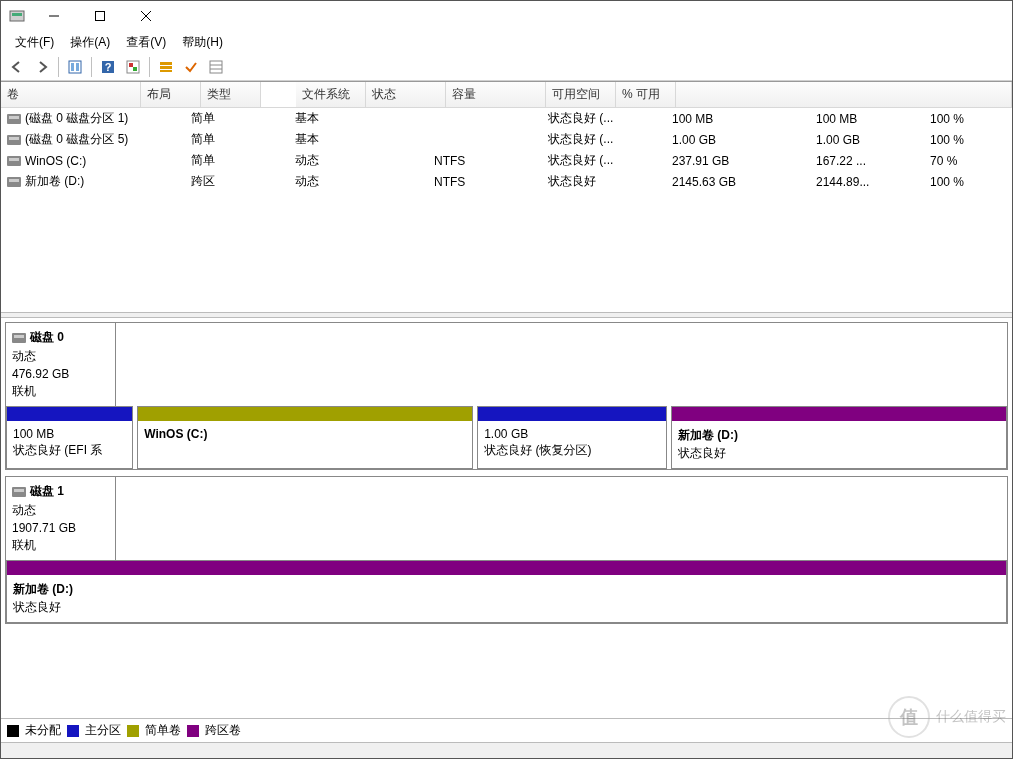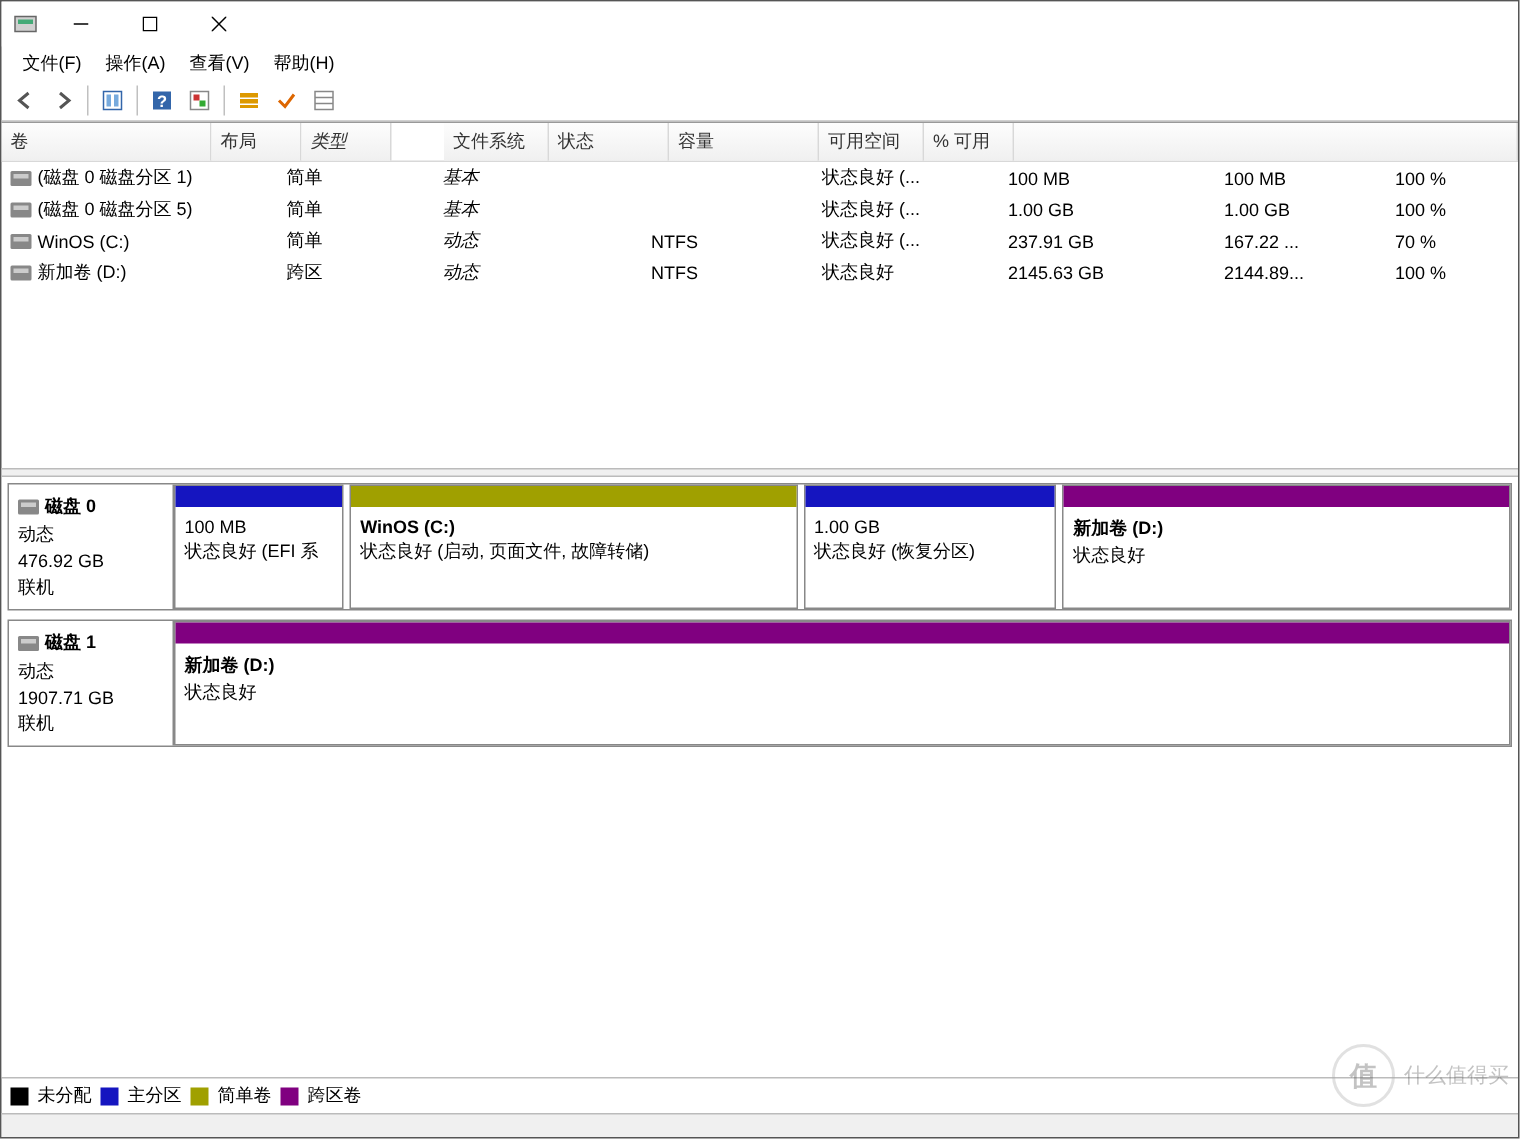--- a/index.html
+++ b/index.html
@@ -15,24 +15,24 @@
 .toolbar .tb { width: 24px; height: 24px; border: 1px solid transparent; display: flex; align-items: center; justify-content: center; cursor: default; }
 .toolbar .sep { width: 1px; height: 20px; background: #c0c0c0; margin: 0 3px; }
 .content { height: calc(759px - 30px - 22px - 28px - 24px - 18px); display: flex; flex-direction: column; border-top: 1px solid #999; }
 .listpane { height: 230px; overflow: auto; border-bottom: 0; }
 .listhead { display: flex; background: #fff; border-bottom: 1px solid #d8d8d8; border-top: 0; position: sticky; top: 0; }
 .listhead .col { padding: 4px 6px; border-right: 1px solid #d8d8d8; background: linear-gradient(#fdfdfd, #f0f0f0); font-size: 12px; white-space: nowrap; overflow: hidden; cursor: default; color: #333; }
 .listbody .row { display: flex; padding: 1px 0; gap: 44px; }
 .listbody .cell { padding: 1px 6px; white-space: nowrap; overflow: hidden; font-size: 12px; display: flex; align-items: center; }
 .driveicon { width: 14px; height: 10px; background: #888; border-radius: 1px; margin-right: 4px; display: inline-block; position: relative; }
 .driveicon::before { content: ""; position: absolute; left: 2px; right: 2px; top: 2px; height: 3px; background: #ccc; }
-.c0 { width: 140px; } .c1 { width: 60px; } .c2 { width: 60px; font-style: italic; } .c3 { width: 70px; margin-left: 35px; } .c4 { width: 80px; } .c5 { width: 100px; } .c6 { width: 70px; } .c7 { width: 60px; } .crest { flex: 1; }
+.c0 { width: 140px; } .c1 { width: 60px; } .c2 { width: 60px; } .c3 { width: 70px; margin-left: 35px; } .c4 { width: 80px; } .c5 { width: 100px; } .c6 { width: 70px; } .c7 { width: 60px; } .crest { flex: 1; }
 .splitter { height: 6px; background: #f0f0f0; border-top: 1px solid #bbb; border-bottom: 1px solid #bbb; cursor: row-resize; }
 .diskpane { flex: 1; overflow: auto; background: #fff; padding: 4px; }
-.diskrow { display: flex; border: 1px solid #888; margin-bottom: 6px; background: #fff; }
+.diskrow { display: flex; border: 1px solid #888; margin-bottom: 6px; background: #fff; flex-direction: column; }
 .diskhead { width: 110px; border-right: 1px solid #888; padding: 6px; display: flex; flex-direction: column; gap: 2px; font-size: 12px; }
 .diskhead .dname { font-weight: bold; display: flex; align-items: center; }
 .diskbody { flex: 1; display: flex; gap: 4px; padding: 0; }
 .part { border: 1px solid #888; display: flex; flex-direction: column; margin: 0; }
 .part .stripe { height: 14px; width: 100%; }
 .part .plabel { padding: 6px 6px; font-size: 12px; flex: 1; display: flex; flex-direction: column; gap: 1px; overflow: hidden; white-space: nowrap; }
 .part .plabel .pname { font-weight: bold; }
 .blue { background: #1515c0; }
 .olive { background: #a0a000; }
 .purple { background: #800080; }
@@ -207,21 +207,20 @@
             <div class="stripe blue"></div>
             <div class="plabel">
               <div>100 MB</div>
               <div>状态良好 (EFI 系</div>
             </div>
           </div>
           <div class="part" style="flex: 32 1 0%;">
             <div class="stripe olive"></div>
             <div class="plabel">
               <div class="pname">WinOS  (C:)</div>
-              <div>状态良好 (启动, 页面文件, 故障转储)</div>
             </div>
           </div>
           <div class="part" style="flex: 18 1 0%;">
             <div class="stripe blue"></div>
             <div class="plabel">
               <div>1.00 GB</div>
               <div>状态良好 (恢复分区)</div>
             </div>
           </div>
           <div class="part" style="flex: 32 1 0%;">

